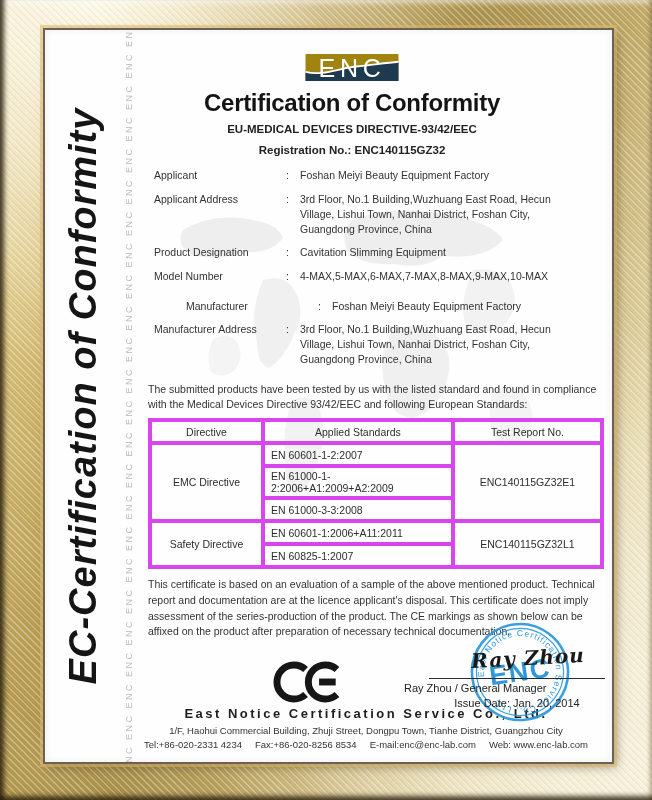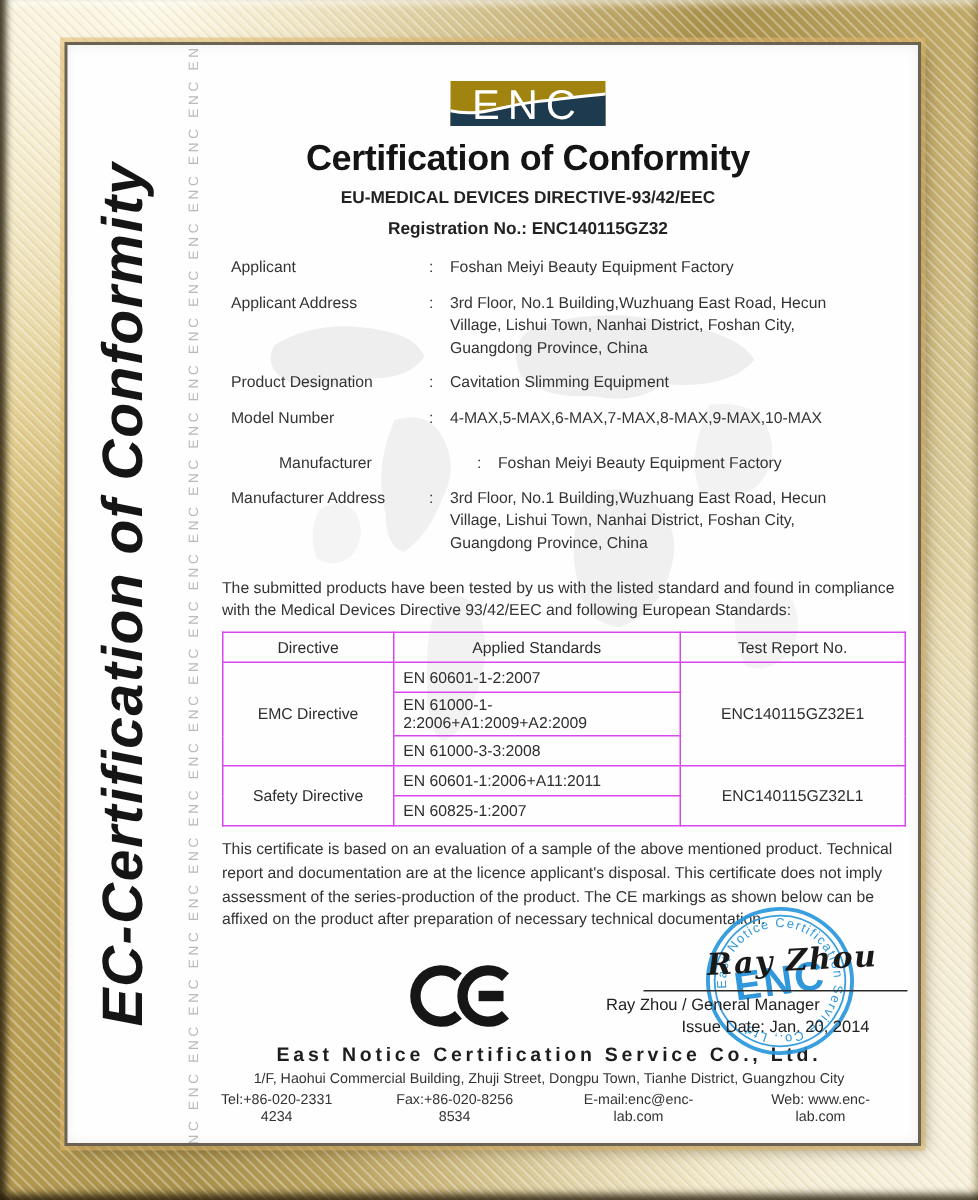--- a/index.html
+++ b/index.html
@@ -41,41 +41,41 @@
   
   .fields{margin-top:12px;padding-left:6px;font-size:10.5px;line-height:1.45;}
   .frow{display:flex;margin-bottom:8px;}
   .frow .lbl{width:132px;flex:none;color:#333;}
   .frow .sep{width:14px;flex:none;color:#333;}
   .frow .val{max-width:262px;color:#333;}
   .frow.gap-before{margin-top:15px;margin-left:32px;}
   .compliance{margin-top:6px;font-size:10.5px;line-height:1.45;color:#333;}
   
   table.std{margin-top:6px;border-collapse:collapse;width:100%;font-size:10.5px;color:#2d2d2d;}
-  table.std th,table.std td{border:1px solid #d946ef;padding:2px 6px;height:15px;margin-top:17px;}
+  table.std th,table.std td{border:4px solid #d946ef;padding:2px 6px;height:15px;margin-top:17px;}
   table.std th{font-weight:normal;text-align:center;}
   td.c-dir{width:25%;text-align:center;}
   td.c-std{width:42%;text-align:left;}
   td.c-rep{width:33%;text-align:center;}
   .disclaimer{margin-top:8px;font-size:10.5px;line-height:1.5;color:#333;}
   
   .sig-area{position:relative;height:104px;margin-top:4px;}
   .ce{position:absolute;left:124px;top:12px;}
   .stamp{position:absolute;left:320px;top:-24px;z-index:1;transform:rotate(-8deg);opacity:.92;}
   .sig-script{position:absolute;left:298px;top:2px;width:164px;text-align:center;z-index:2;
     font-family:"DejaVu Serif",serif;font-style:italic;font-weight:bold;font-size:20px;color:#191919;
     transform:rotate(-3deg);letter-spacing:1px;}
   .sig-line{position:absolute;left:281px;top:34px;width:176px;border-top:1.5px solid #2a2a2a;z-index:2;}
   .sig-name{position:absolute;left:256px;top:38px;width:226px;text-align:left;font-size:11px;color:#222;z-index:2;}
   .sig-date{position:absolute;left:256px;top:53px;width:226px;text-align:center;font-size:11px;color:#222;z-index:2;}
   
   .footer{margin-top:auto;margin-bottom:12px;text-align:center;transform:translateX(-10px);}
   .f-company{font-size:13px;font-weight:bold;letter-spacing:2.5px;color:#1d1d1d;}
   .f-addr{margin-top:4px;font-size:9.5px;color:#333;}
-  .f-contacts{margin-top:3px;font-size:9.5px;color:#333;display:flex;justify-content:center;gap:24px;}
+  .f-contacts{margin-top:3px;font-size:9.5px;color:#333;display:flex;justify-content:center;gap:13px;}
 </style>
 </head>
 <body>
 
 <div class="stage">
   <div class="frame"></div>
 
   <div class="paper">
 
     <div class="side-title">

